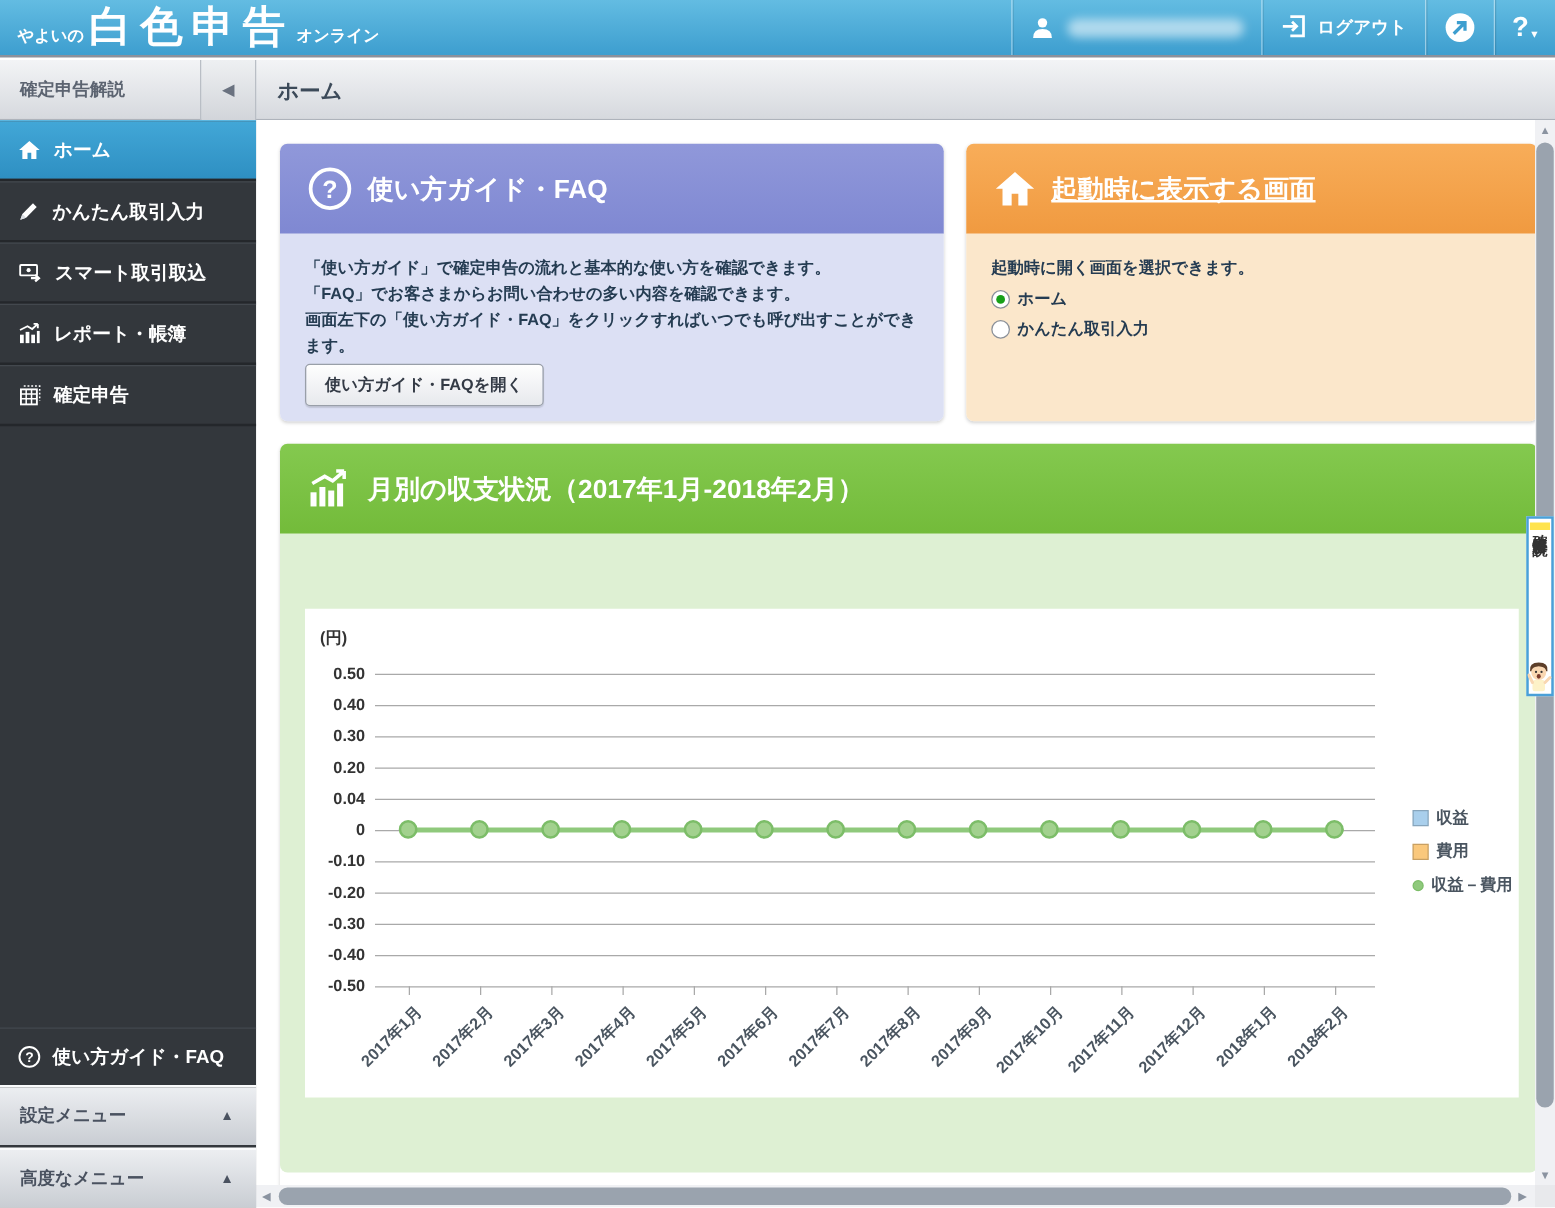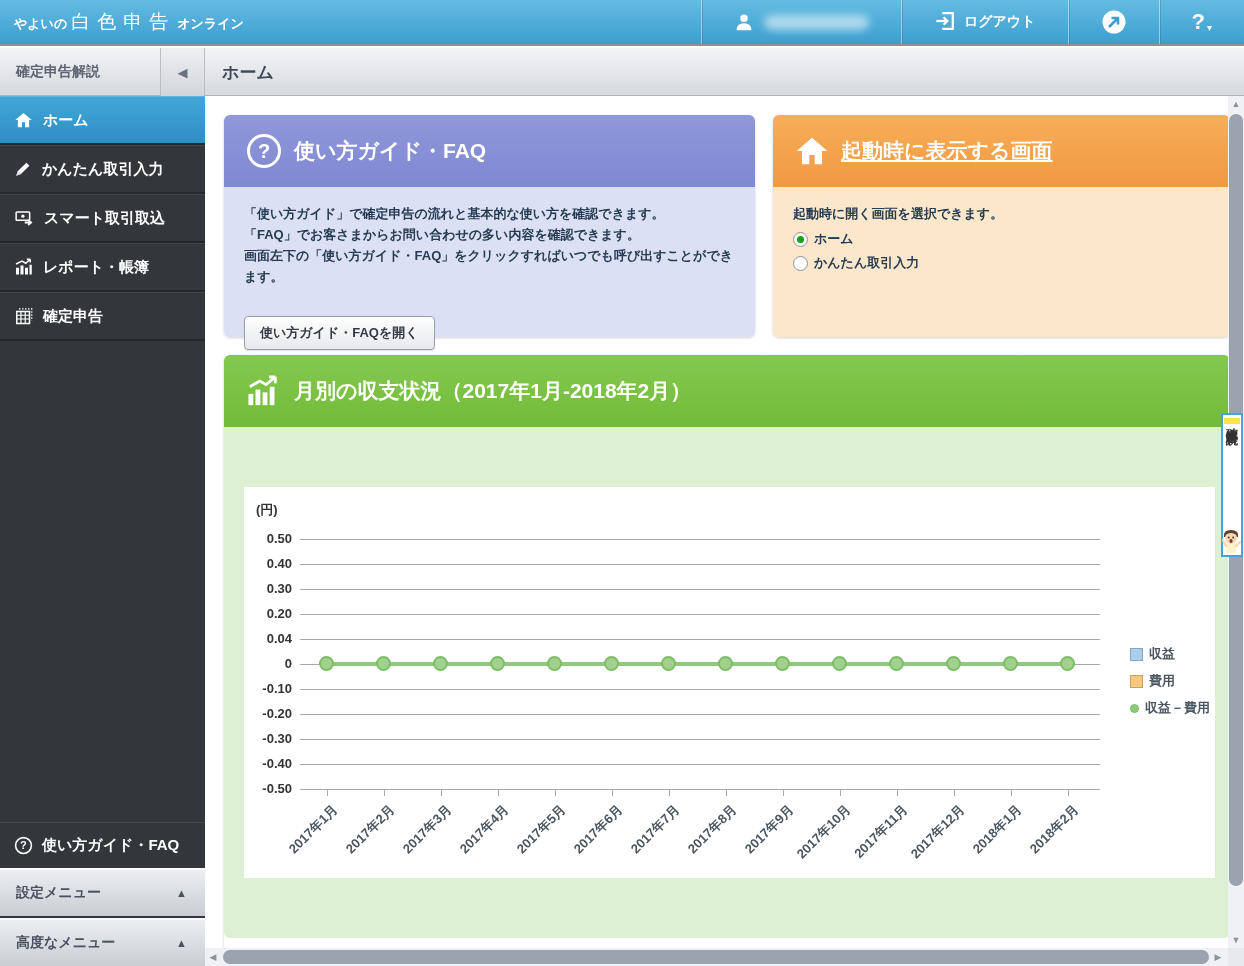--- a/index.html
+++ b/index.html
@@ -6,24 +6,24 @@
   html,body { width:1244px; height:966px; overflow:hidden;
     font-family:"Liberation Sans","DejaVu Sans",sans-serif; }
   body { position:relative; background:#fff; }
 
   
   .app-header { position:absolute; left:0; top:0; width:1244px; height:46px;
     background:linear-gradient(#63bce2,#3d9ecf);
     border-bottom:2px solid #8a919c; display:flex; align-items:center; }
   .logo { display:flex; align-items:baseline; color:#fff; padding-left:14px; white-space:nowrap; }
   .logo-small { font-size:13px; font-weight:bold; }
-  .logo-main { font-size:19px; font-weight:normal; letter-spacing:7px; margin:0 2px 0 4px; }
+  .logo-main { font-size:34px; font-weight:bold; letter-spacing:7px; margin:0 2px 0 4px; }
   .logo-suffix { font-size:13px; font-weight:bold; }
   .header-right { margin-left:auto; display:flex; align-items:stretch; height:100%; }
-  .hsec { display:flex; align-items:center; padding:0 32px; border-left:1px solid rgba(255,255,255,.45);
+  .hsec { display:flex; align-items:center; padding:0 14px; border-left:1px solid rgba(255,255,255,.45);
     box-shadow:inset 1px 0 0 rgba(0,0,0,.12); }
   .user-sec { width:200px; }
   .user-icon svg { display:block; }
   .user-blur { width:150px; height:15px; margin-left:10px; border-radius:8px;
     background:rgba(255,255,255,.55); filter:blur(4px); }
   .logout-btn { display:flex; align-items:center; gap:8px; color:#fff; font-weight:bold;
     font-size:14px; cursor:pointer; }
   .round-icon { cursor:pointer; }
   .help-q { color:#fff; font-size:22px; font-weight:bold; cursor:pointer; display:flex; align-items:center; }
   .help-caret { font-size:10px; margin:10px 0 0 2px; }
@@ -62,21 +62,21 @@
 
   .card { position:absolute; border-radius:6px; box-shadow:0 1px 3px rgba(0,0,0,.18); }
   .card-head { height:72px; border-radius:6px 6px 0 0; display:flex; align-items:center;
     gap:12px; padding-left:22px; color:#fff; font-size:21px; font-weight:bold; }
   .card-body { border-radius:0 0 6px 6px; }
 
   .guide-card { left:19px; top:19px; width:531px; height:222px; }
   .guide-card .card-head { background:linear-gradient(#9098da,#7f88d2); }
   .guide-card .card-body { background:#dce0f4; height:150px; padding:16px 20px 0 20px; }
   .body-text { font-size:13px; font-weight:bold; color:#253c52; line-height:21px; }
-  .std-btn { display:inline-block; margin-top:29px; padding:7px 15px;
+  .std-btn { display:inline-block; margin-top:4px; padding:7px 15px;
     background:linear-gradient(#fefefe,#e7e9ed); border:1px solid #999fa8; border-radius:4px;
     font-size:13px; font-weight:bold; color:#333a45; cursor:pointer;
     box-shadow:0 1px 1px rgba(0,0,0,.12); }
 
   .startup-card { left:568px; top:19px; width:457px; height:222px; }
   .startup-card .card-head { background:linear-gradient(#f8ad59,#f09a40);text-decoration:underline; }
   .startup-card .card-body { background:#fbe7cb; height:150px; padding:16px 20px 0 20px; }
   .radio-row { display:flex; align-items:center; gap:6px; margin-top:6px;
     font-size:13px; font-weight:bold; color:#253c52; cursor:pointer; }
   .radio { width:15px; height:15px; border-radius:50%; background:#fff;

